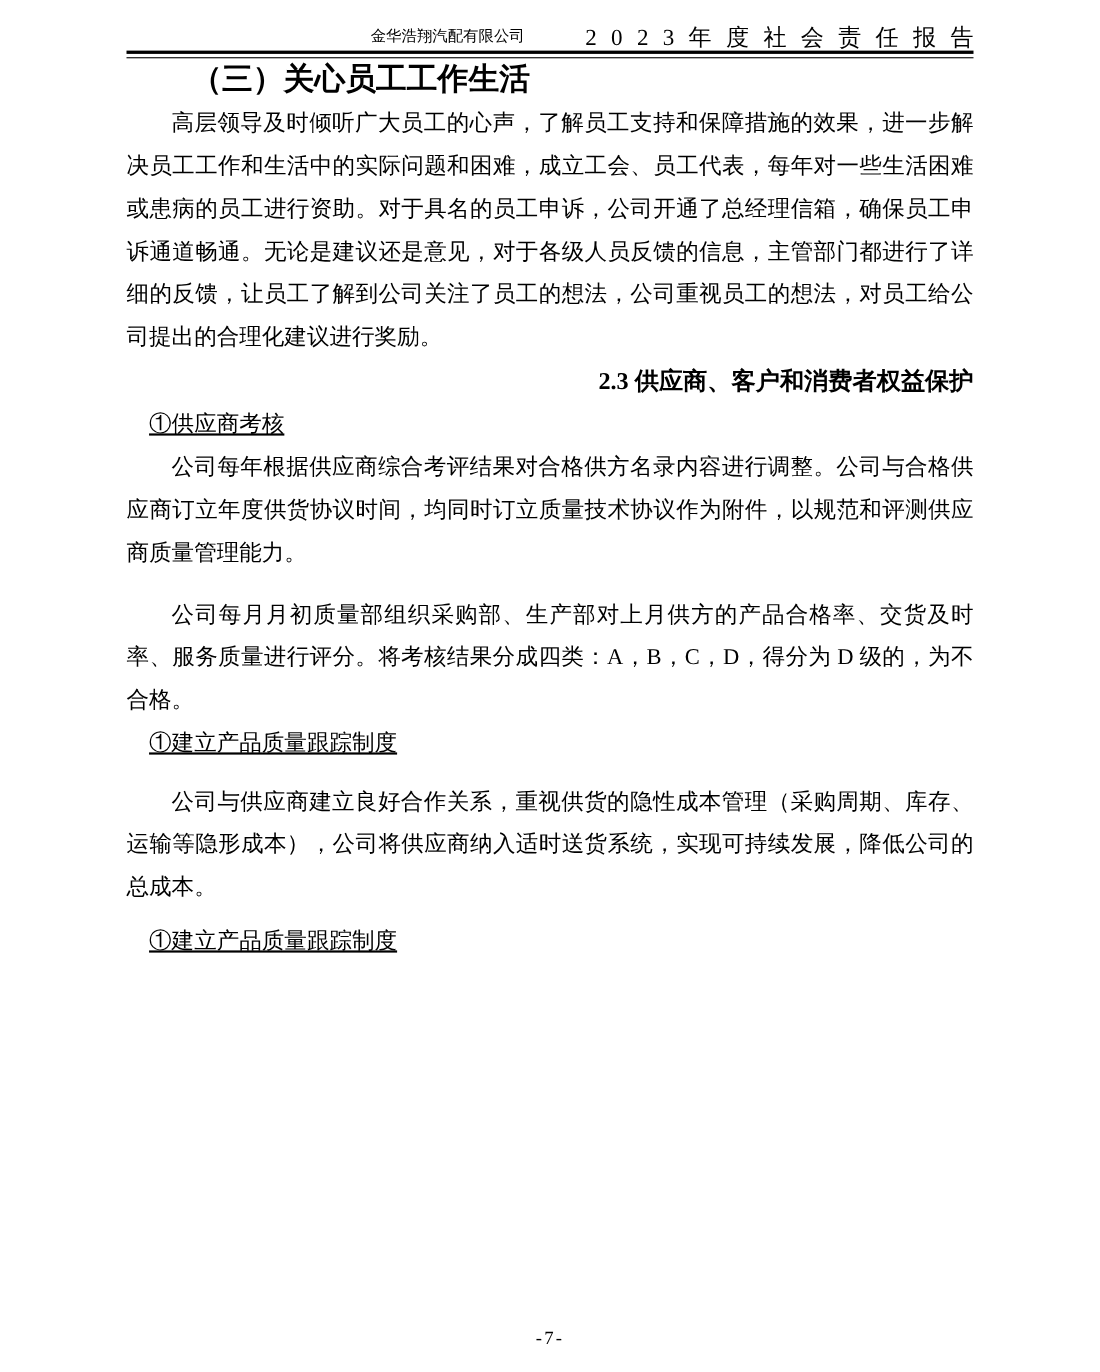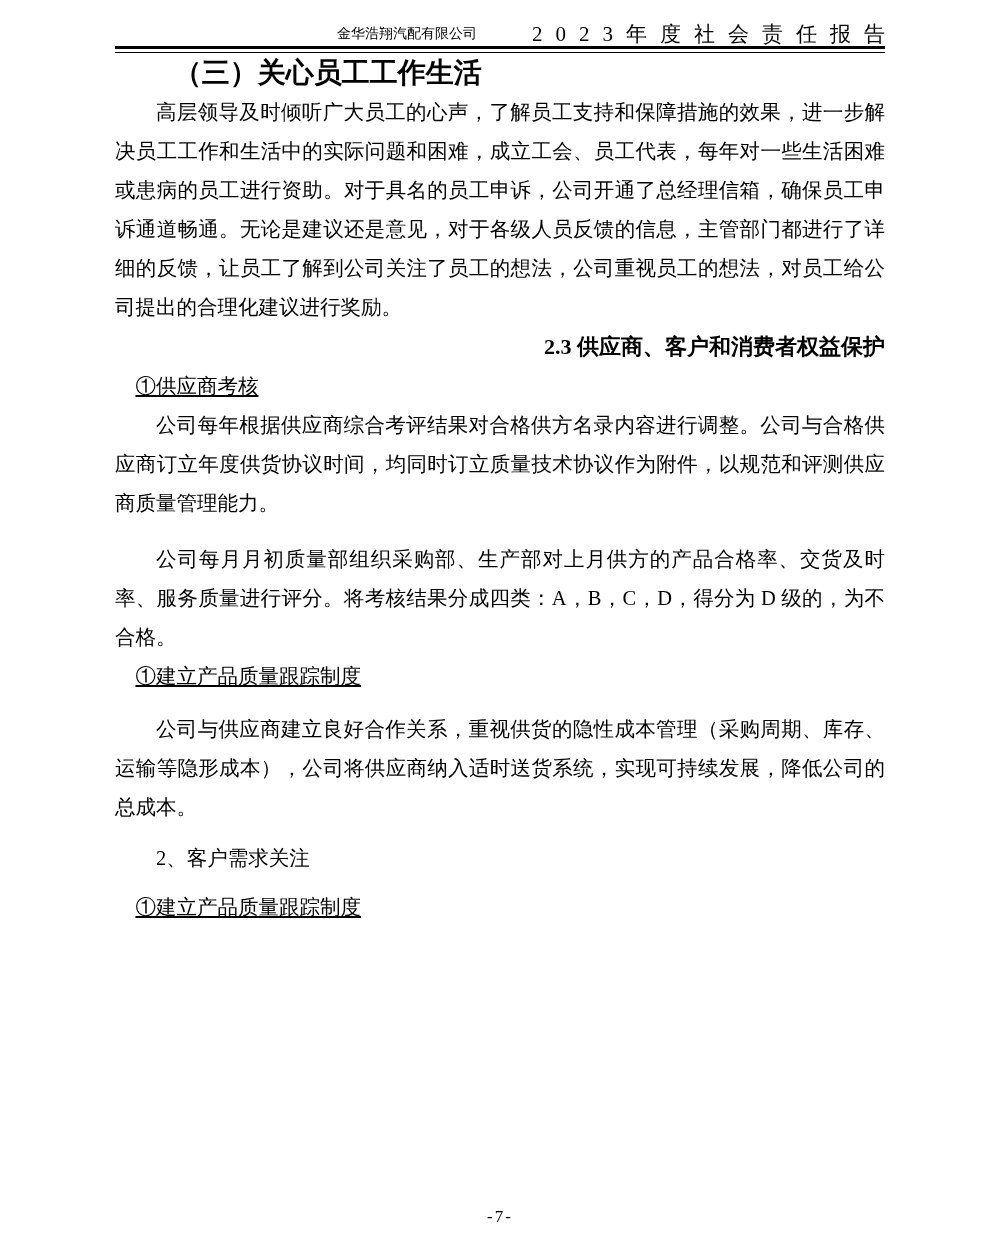--- a/index.html
+++ b/index.html
@@ -108,21 +108,20 @@
     <p class="indent1">①供应商考核</p>
 
     <p class="indent">公司每年根据供应商综合考评结果对合格供方名录内容进行调整。公司与合格供应商订立年度供货协议时间，均同时订立质量技术协议作为附件，以规范和评测供应商质量管理能力。</p>
 
     <p class="indent mt-assess1">公司每月月初质量部组织采购部、生产部对上月供方的产品合格率、交货及时率、服务质量进行评分。将考核结果分成四类：A，B，C，D，得分为 D 级的，为不合格。</p>
 
     <p class="indent1">①建立产品质量跟踪制度</p>
 
     <p class="indent mt-coop">公司与供应商建立良好合作关系，重视供货的隐性成本管理（采购周期、库存、运输等隐形成本），公司将供应商纳入适时送货系统，实现可持续发展，降低公司的总成本。</p>
 
-    <p class="indent mt-item2">2、客户需求关注</p>
 
 
     <p class="indent1 mt-sub3">①建立产品质量跟踪制度</p>
 
   </div>
 </div>
 
 <div class="footer">-7-</div>
 
 </body></html>

